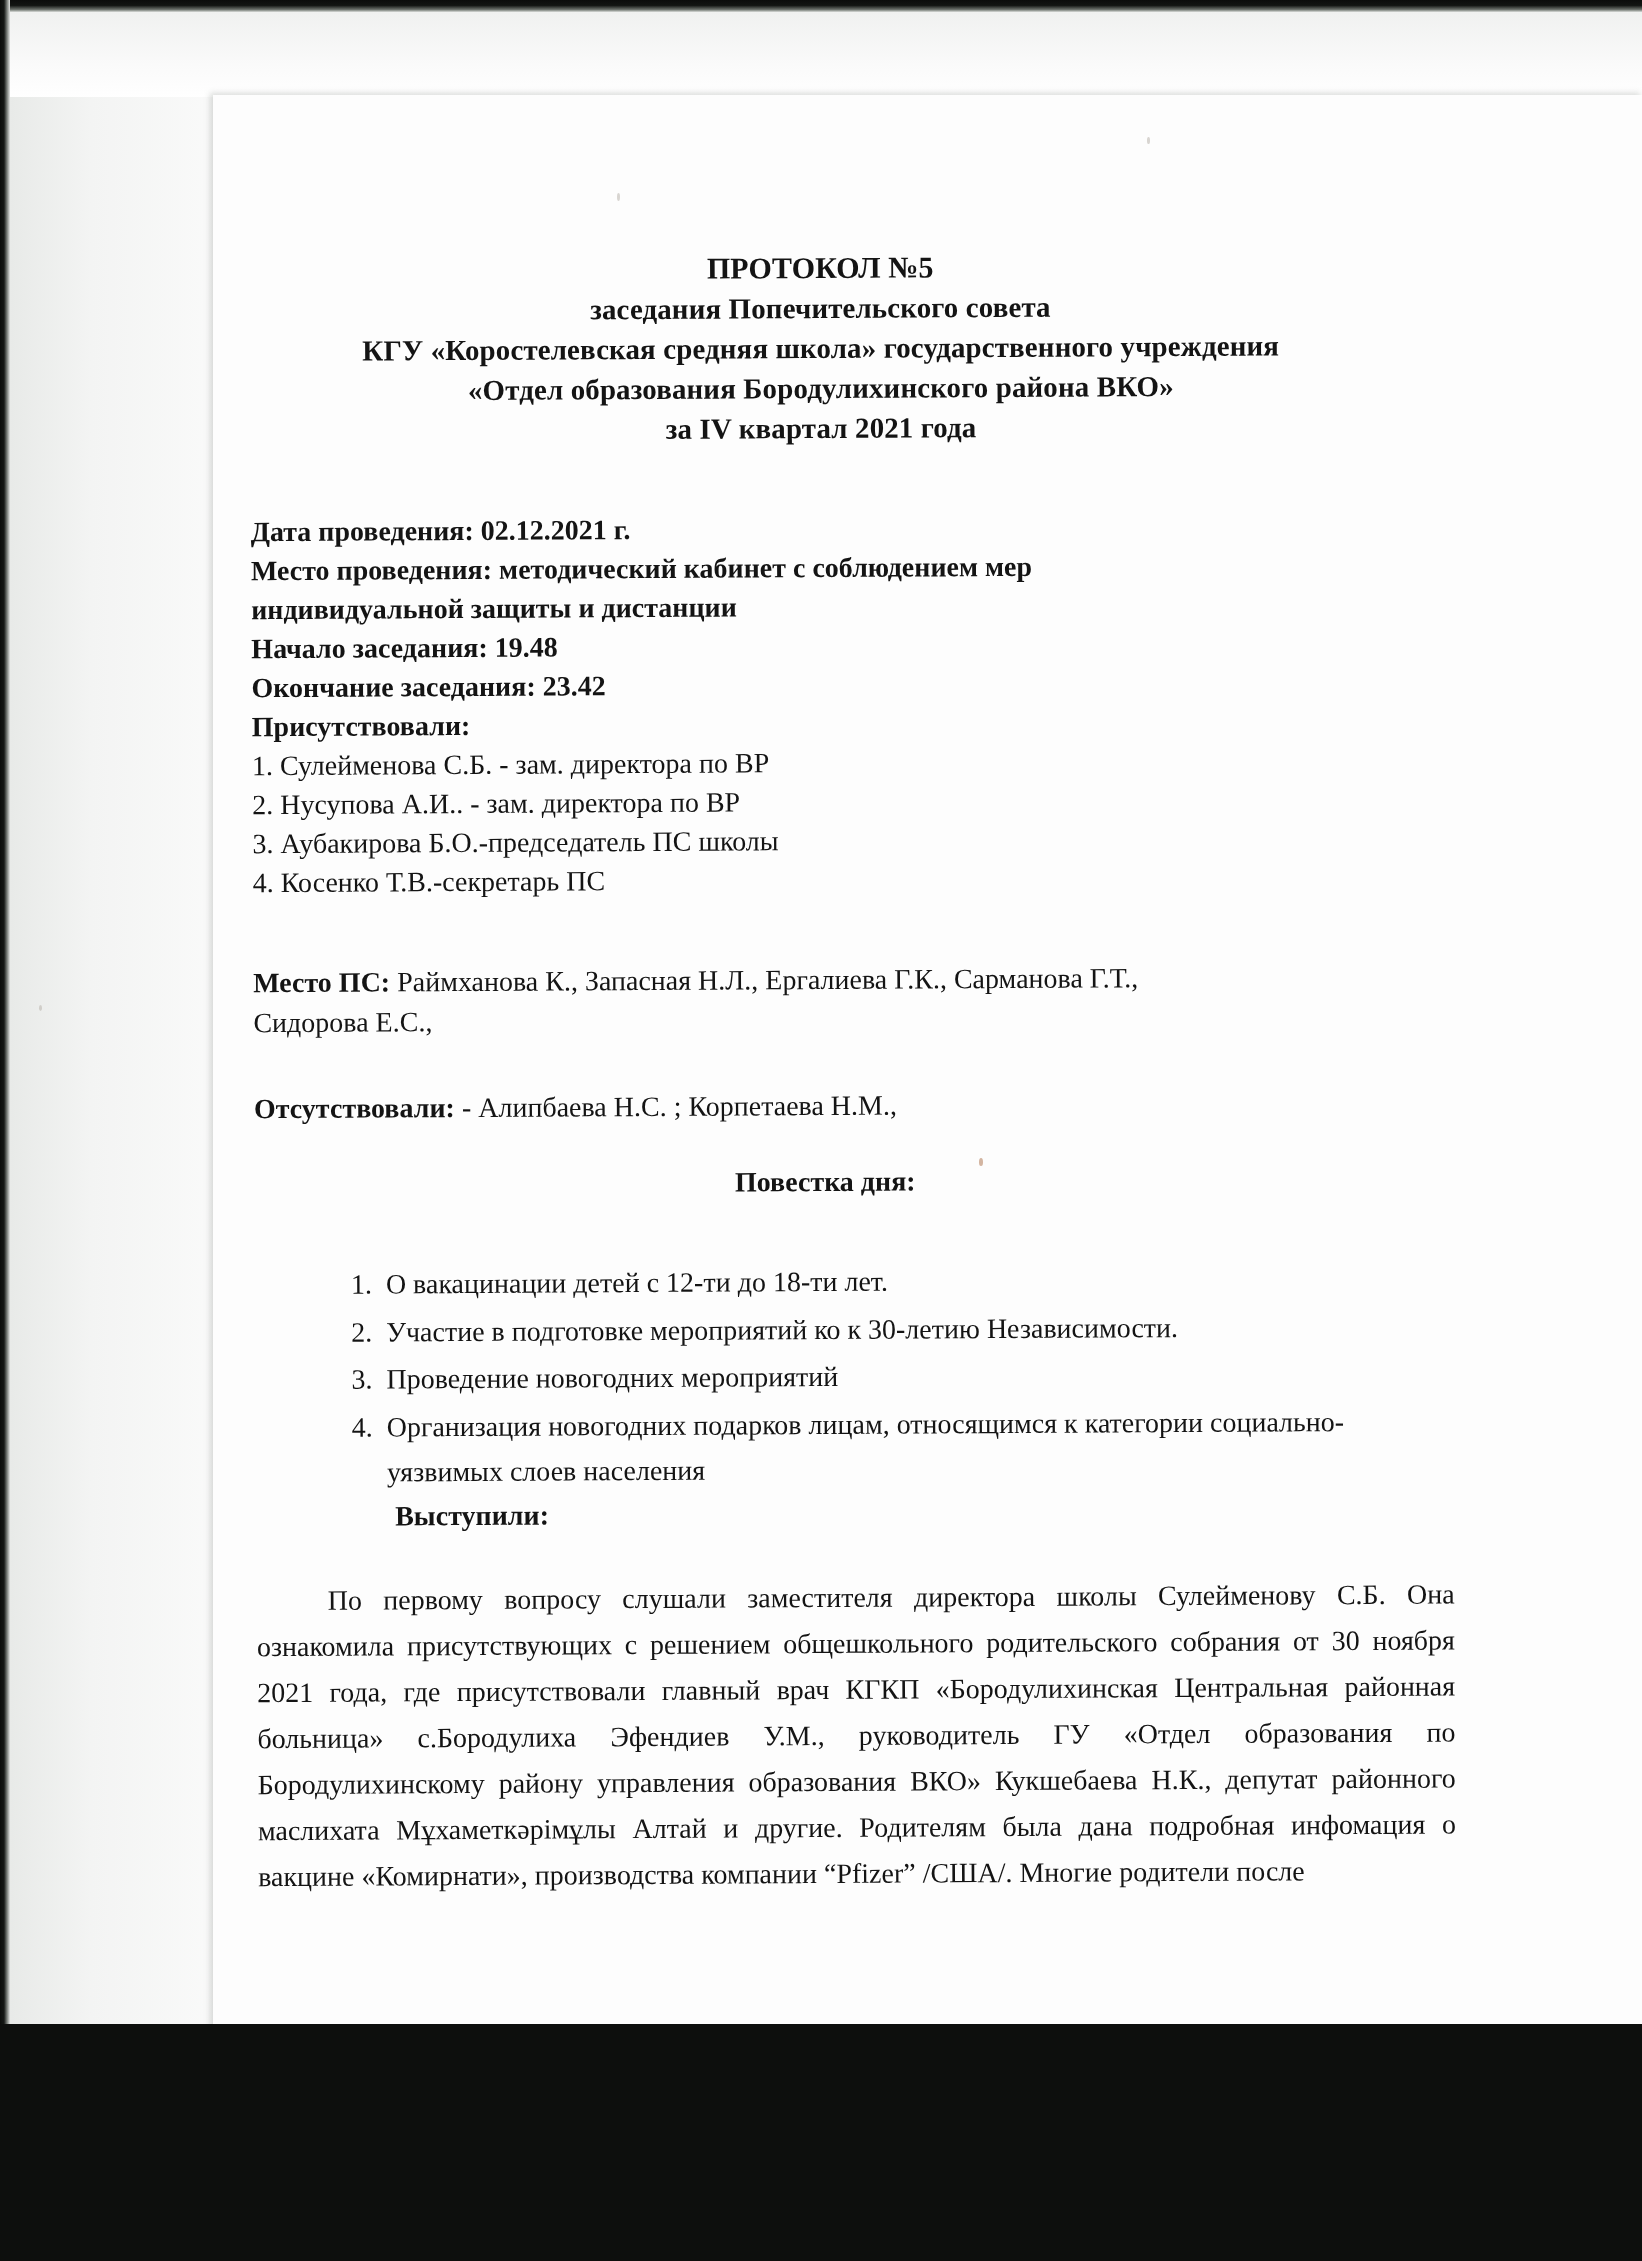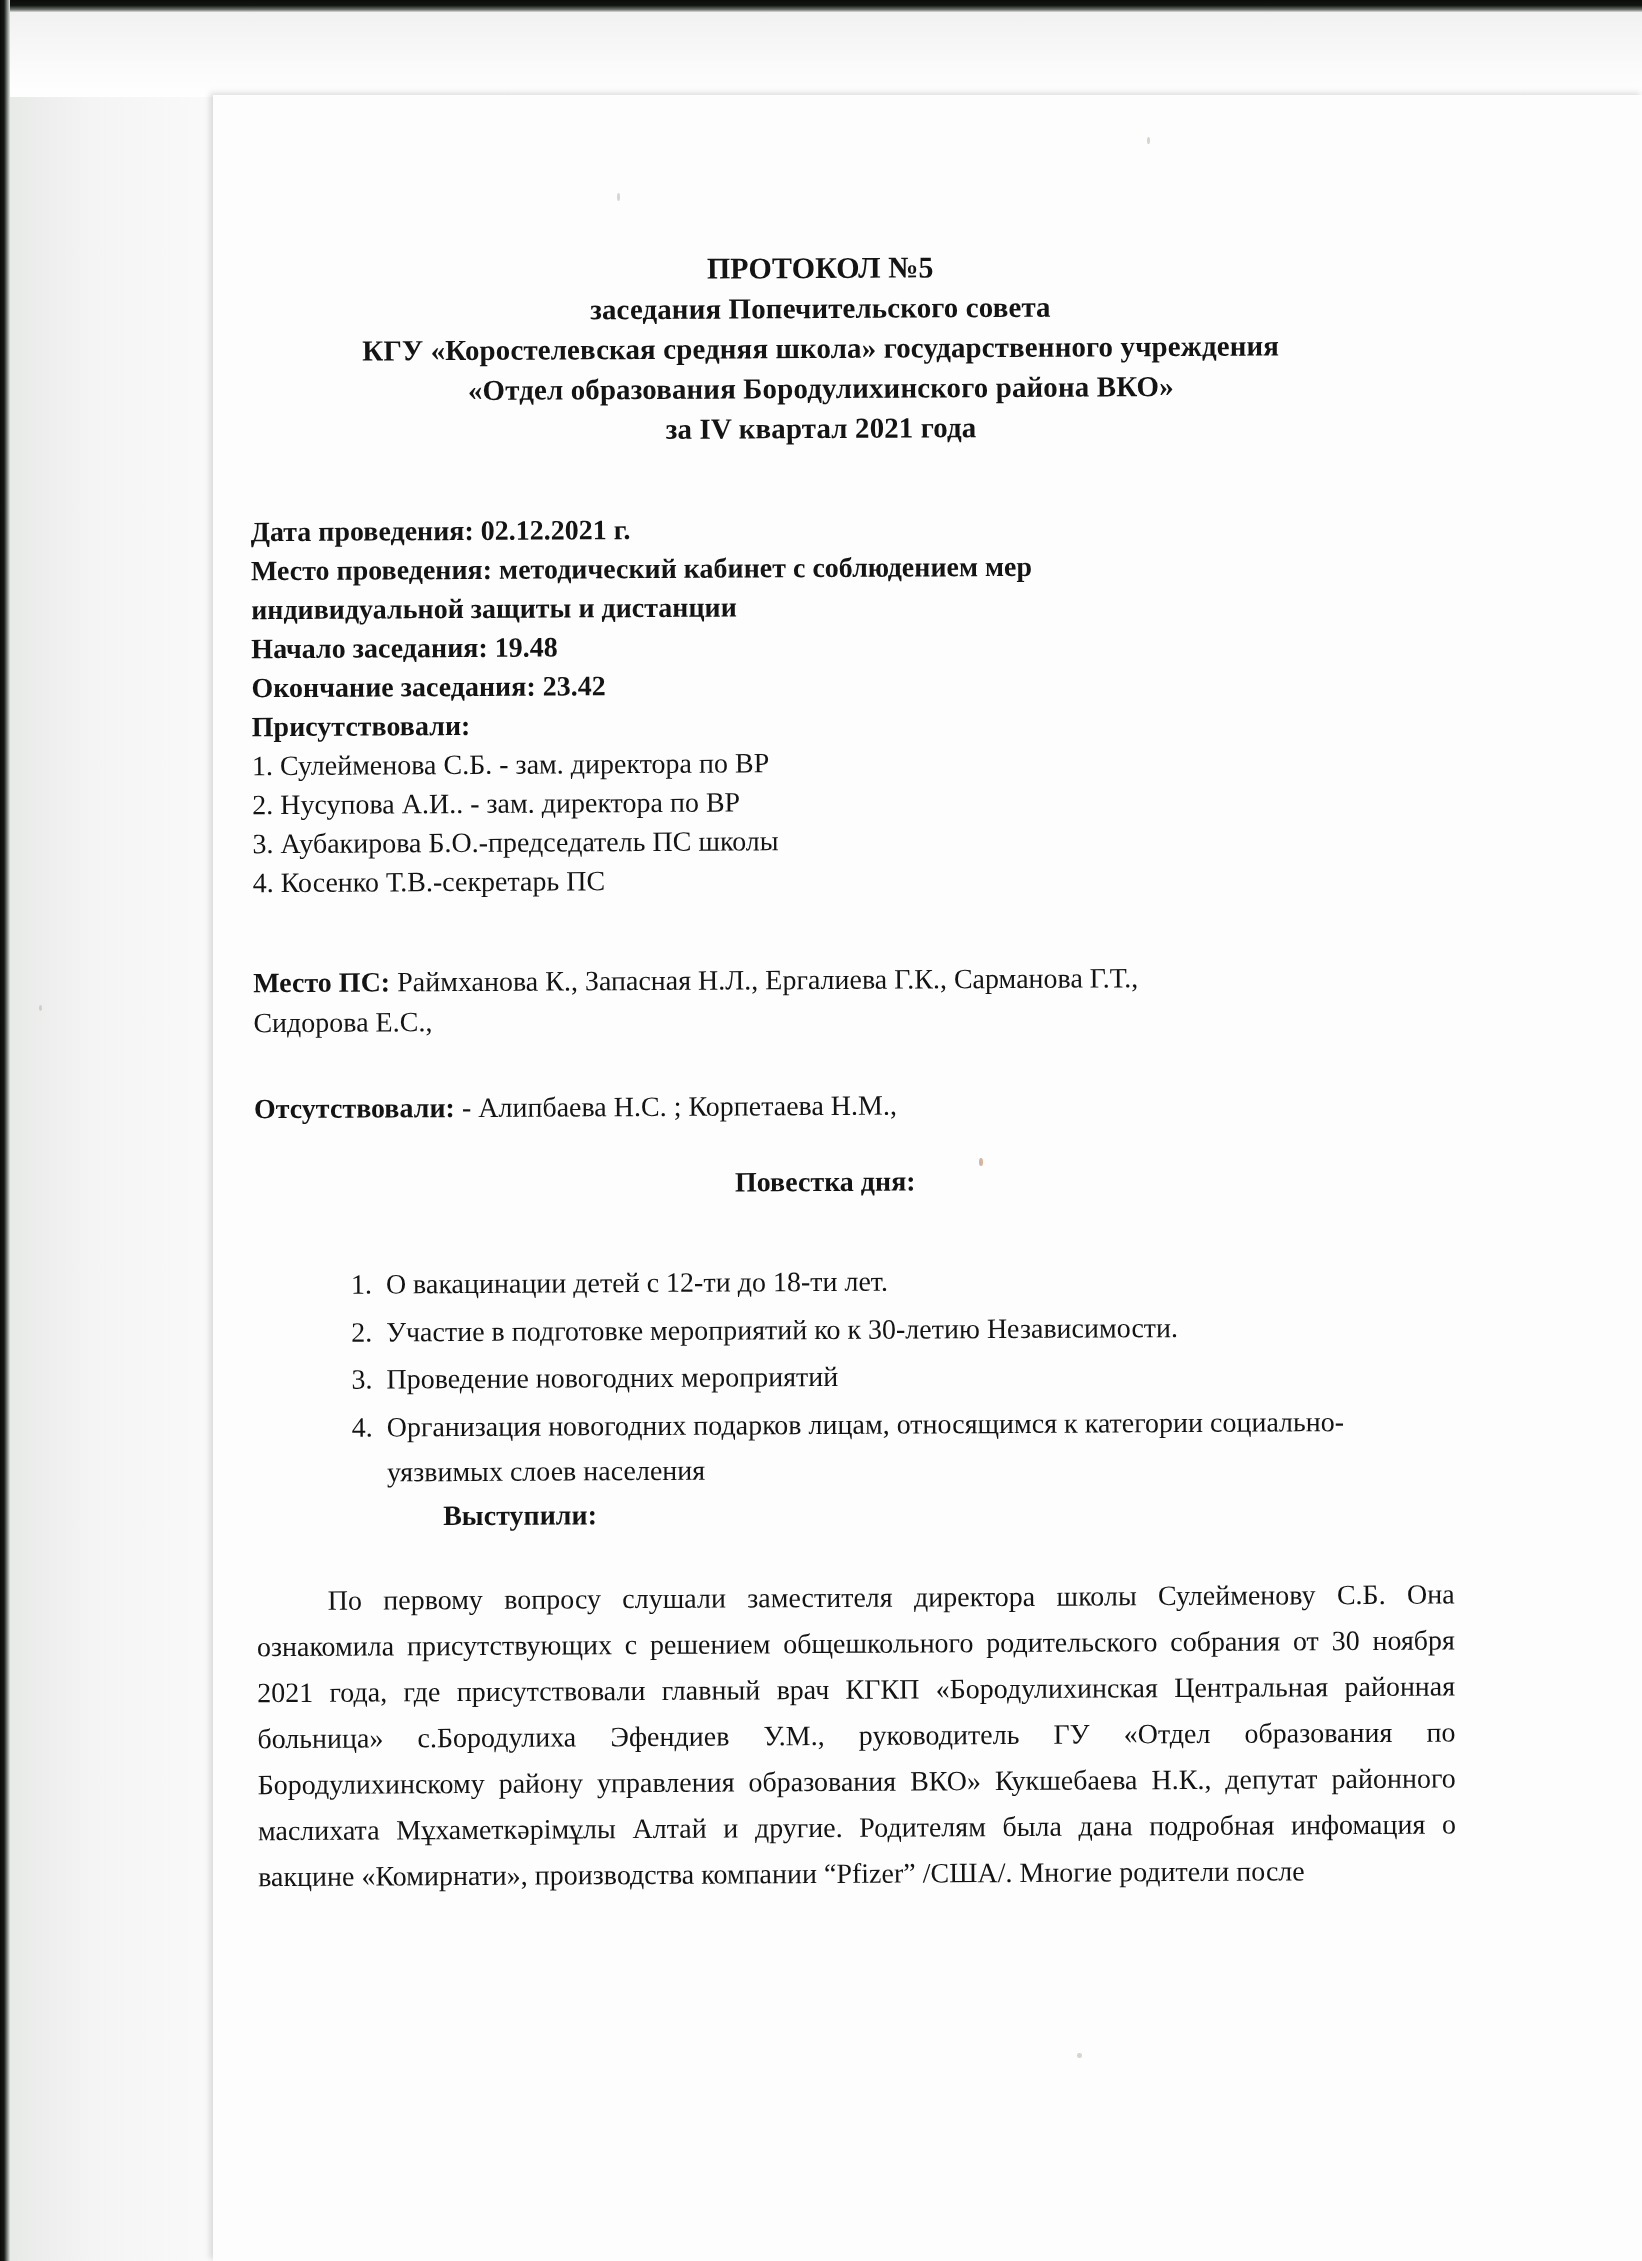--- a/index.html
+++ b/index.html
@@ -3,21 +3,21 @@
 <meta charset="utf-8">
 <style>
   html, body {
     margin: 0;
     padding: 0;
     background: #0d0f0d;
   }
   #page {
     position: relative;
     width: 1643px;
-    height: 2261px;
+    height: 2024px;
     background: #ffffff;
     overflow: hidden;
     font-family: "Liberation Serif", "DejaVu Serif", serif;
     color: #141414;
   }
   
   .scan-edge-top {
     position: absolute;
     top: 0; left: 0;
     width: 1643px; height: 11.6px;
@@ -147,21 +147,20 @@
     top: 0;
     width: 36px;
     text-align: right;
   }
 
   .speakers-head {
     left: 393px;
     top: 1498px;
     font-weight: bold;
     font-size: 28px;
-    margin-left: 48px;
   }
 
   
   .body-block {
     left: 254px;
     top: 1575px;
     width: 1198px;
     font-size: 28px;
     line-height: 46px;
     text-align: justify;

